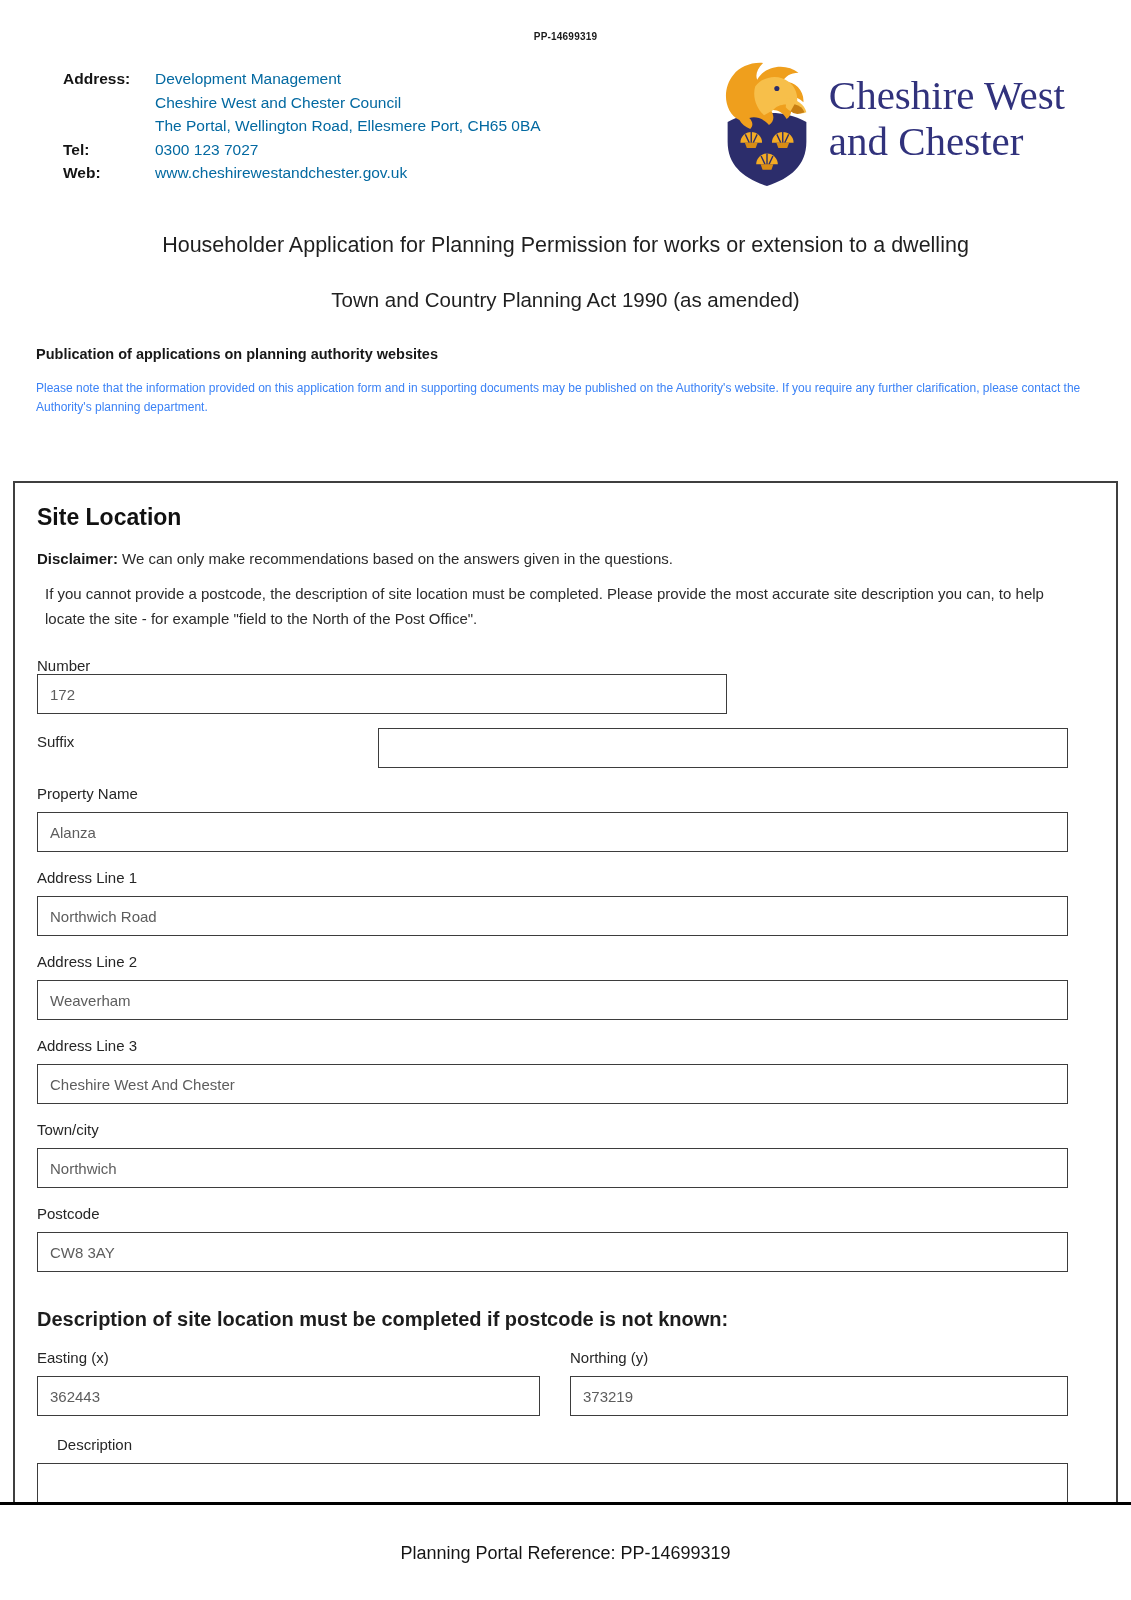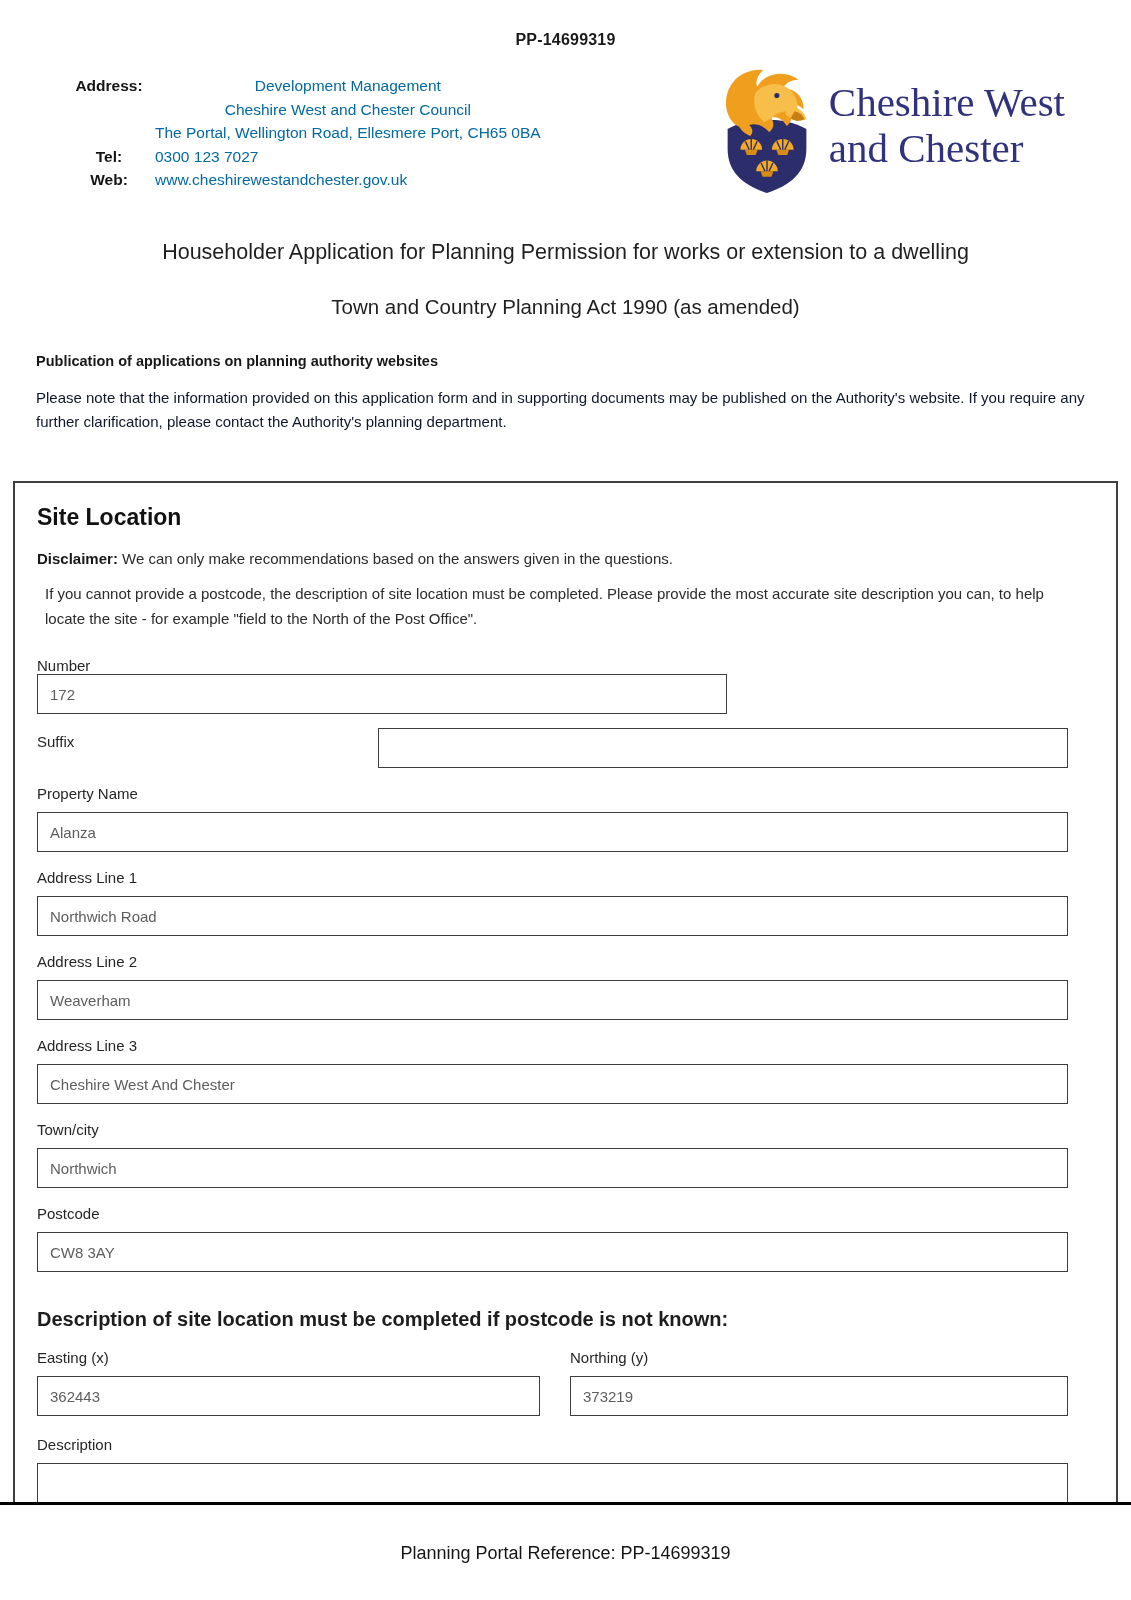--- a/index.html
+++ b/index.html
@@ -10,55 +10,55 @@
     font-family: "Liberation Sans", sans-serif;
     color: #222;
     position: relative;
     overflow: hidden;
   }
 
   
   .ref-header {
     padding-top: 31px;
     text-align: center;
-    font-size: 16px;
+    font-size: 10px;
     font-weight: 700;
     letter-spacing: .2px;
     color: #1b1b1b;
   }
 
   
   .top-row {
     display: flex;
     justify-content: space-between;
     align-items: flex-start;
     margin: 25px 66px 0 63px;
   }
   .contact { font-size: 15.5px; line-height: 1.52; color: #141414; }
-  .contact .crow { display: flex; text-align: center; }
+  .contact .crow { display: flex; }
   .contact .lbl { width: 92px; font-weight: 700; }
   .contact .val { color: #0369a1; }
 
   .logo { display: flex; align-items: flex-start; margin-top: -6px; }
   .logo svg { flex: 0 0 auto; }
   .wordmark {
     font-family: "Liberation Serif", serif;
     font-size: 41px;
     line-height: 1.12;
     color: #31327c;
     margin: 12px 0 0 12px;
     white-space: nowrap;
   }
 
   
   .title-main { text-align: center; font-size: 21.5px; margin-top: 42px; color: #1f1f1f; }
   .title-sub  { text-align: center; font-size: 20.5px; margin-top: 30px; color: #1f1f1f; }
 
   .pub-heading { margin: 34px 36px 0; font-size: 14.5px; font-weight: 700; color: #181818; }
-  .pub-body { margin: 17px 40px 12px 36px; font-size: 15px; line-height: 1.62; color: #0f172a; }
+  .pub-body { margin: 17px 40px 12px 36px; font-size: 12px; line-height: 1.62; color: #3b82f6; }
 
   
   .site-box {
     position: absolute;
     top: 481px; left: 13px;
     width: 1105px; height: 1023px;
     border: 2px solid #3f3f3f;
     border-bottom: none;
     overflow: hidden;
     padding: 21px 24px 0 22px;
@@ -93,21 +93,21 @@
 
   .desc-heading { margin: 36px 0 0; font-size: 20px; font-weight: 700; color: #1d1d1d; }
 
   .coords { display: flex; margin-top: 18px; }
   .coord label { display: block; margin-bottom: 10px; }
   .coord.east input { width: 503px; }
   .coord.north { margin-left: 30px; }
   .coord.north input { width: 498px; }
 
   .desc-field { margin-top: 20px; }
-  .desc-field label { display: block; margin-bottom: 10px; }
+  .desc-field label { display: block; margin-bottom: 10px; margin-left: 20px; }
   textarea.box { display: block; width: 1031px; height: 120px; resize: none; padding-top: 8px; }
 
   
   .page-rule { position: absolute; left: 0; top: 1502px; width: 1131px; height: 3px; background: #000; }
   .footer {
     position: absolute; top: 1543px; left: 0;
     width: 100%; text-align: center;
     font-size: 18px; color: #151515;
   }
 </style>

